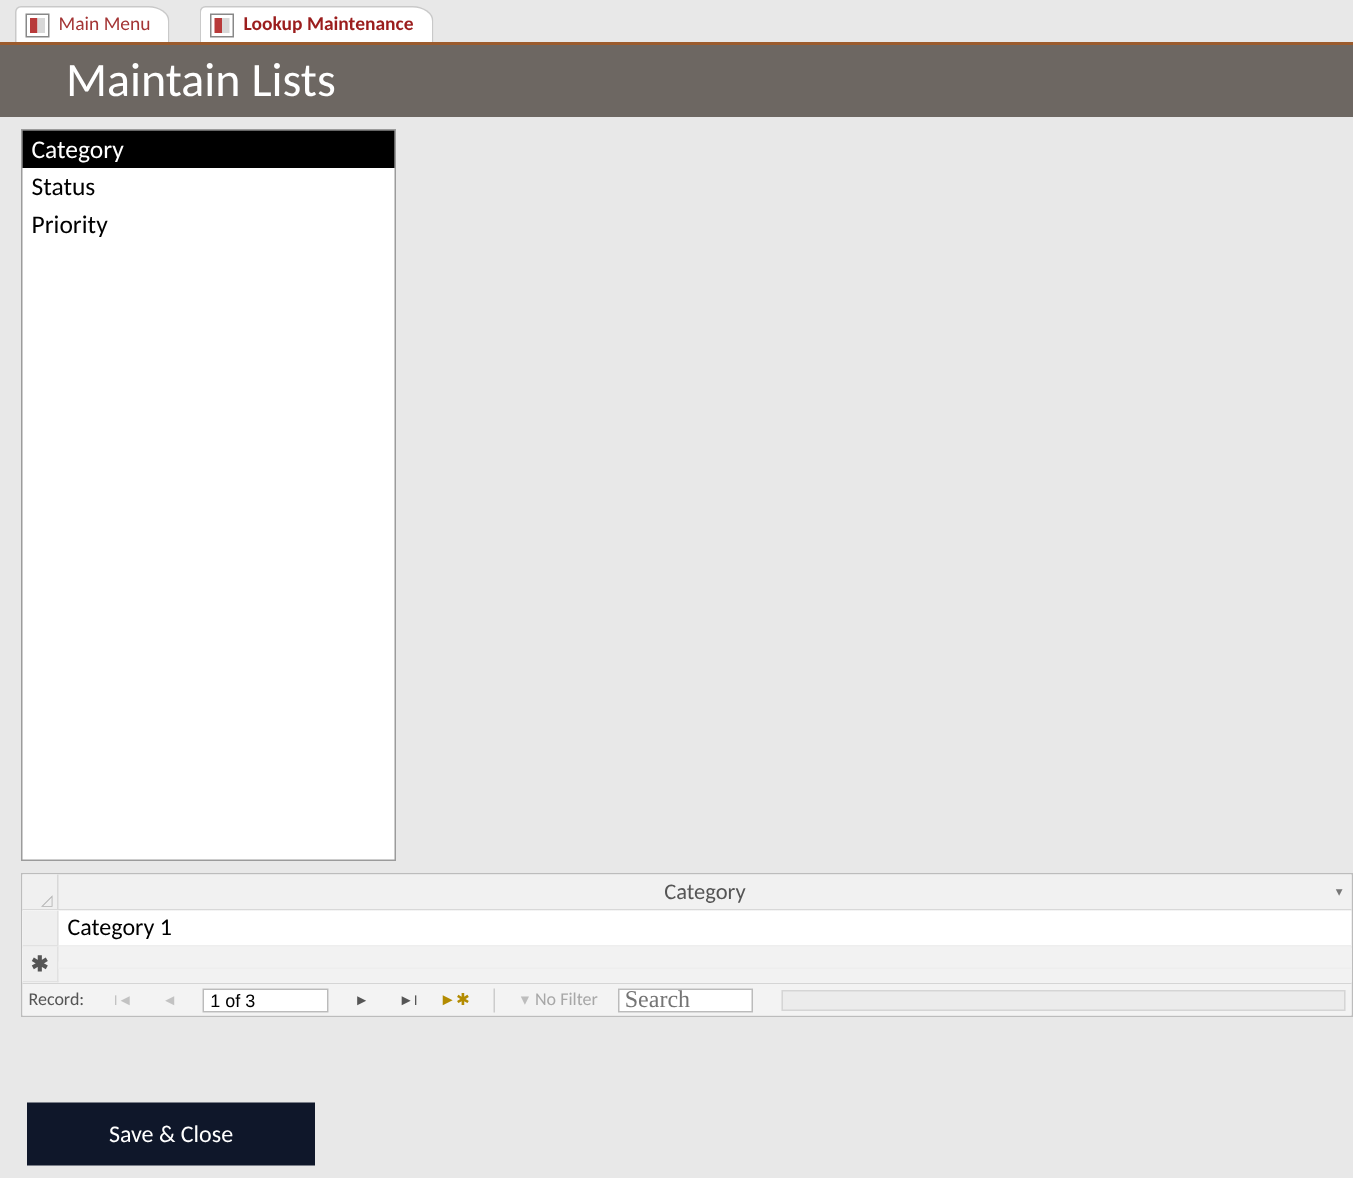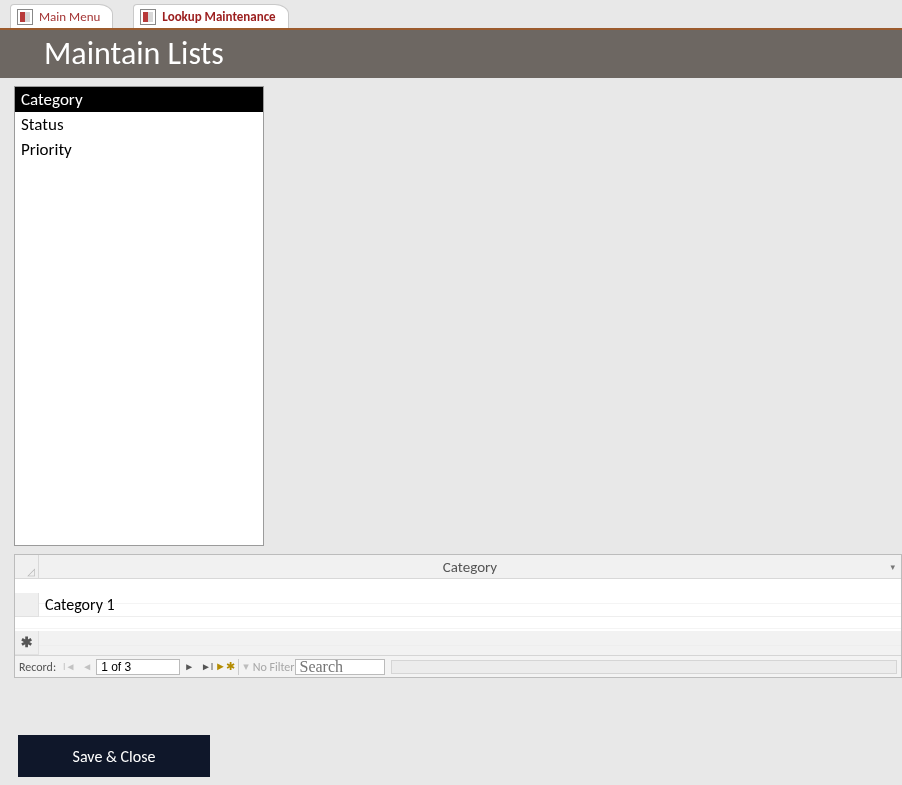--- a/index.html
+++ b/index.html
@@ -142,21 +142,20 @@
         to bottom,
         #fff 0, #fff 24px,
         #f4f4f4 24px, #f4f4f4 25px
       );
   }
   .ds-row {
     display: flex;
     height: 24px;
     font-size: 16px;
     align-items: center;
-    margin-top: 14px;
   }
   .ds-row.alt { background: #f2f2f2; }
   .ds-row .rowsel {
     width: 24px;
     height: 100%;
     background: #efefef;
     border-right: 1px solid #e1e1e1;
     border-bottom: 1px solid #e1e1e1;
     display: flex;
     align-items: center;
@@ -186,21 +185,21 @@
   .ds-body { position: relative; z-index: 1; }
   
   .recnav {
     height: 22px;
     background: #f3f3f3;
     border-top: 1px solid #d5d5d5;
     display: flex;
     align-items: center;
     font-size: 12px;
     color: #555;
-    gap: 0;
+    gap: 13px;
     padding: 0 4px;
     justify-content: space-between;
   }
   .recnav .lbl { margin-right: 4px; }
   .recnav .navbtn {
     width: 18px; height: 16px;
     display: flex; align-items: center; justify-content: center;
     cursor: pointer;
     color: #555;
     font-size: 10px;

